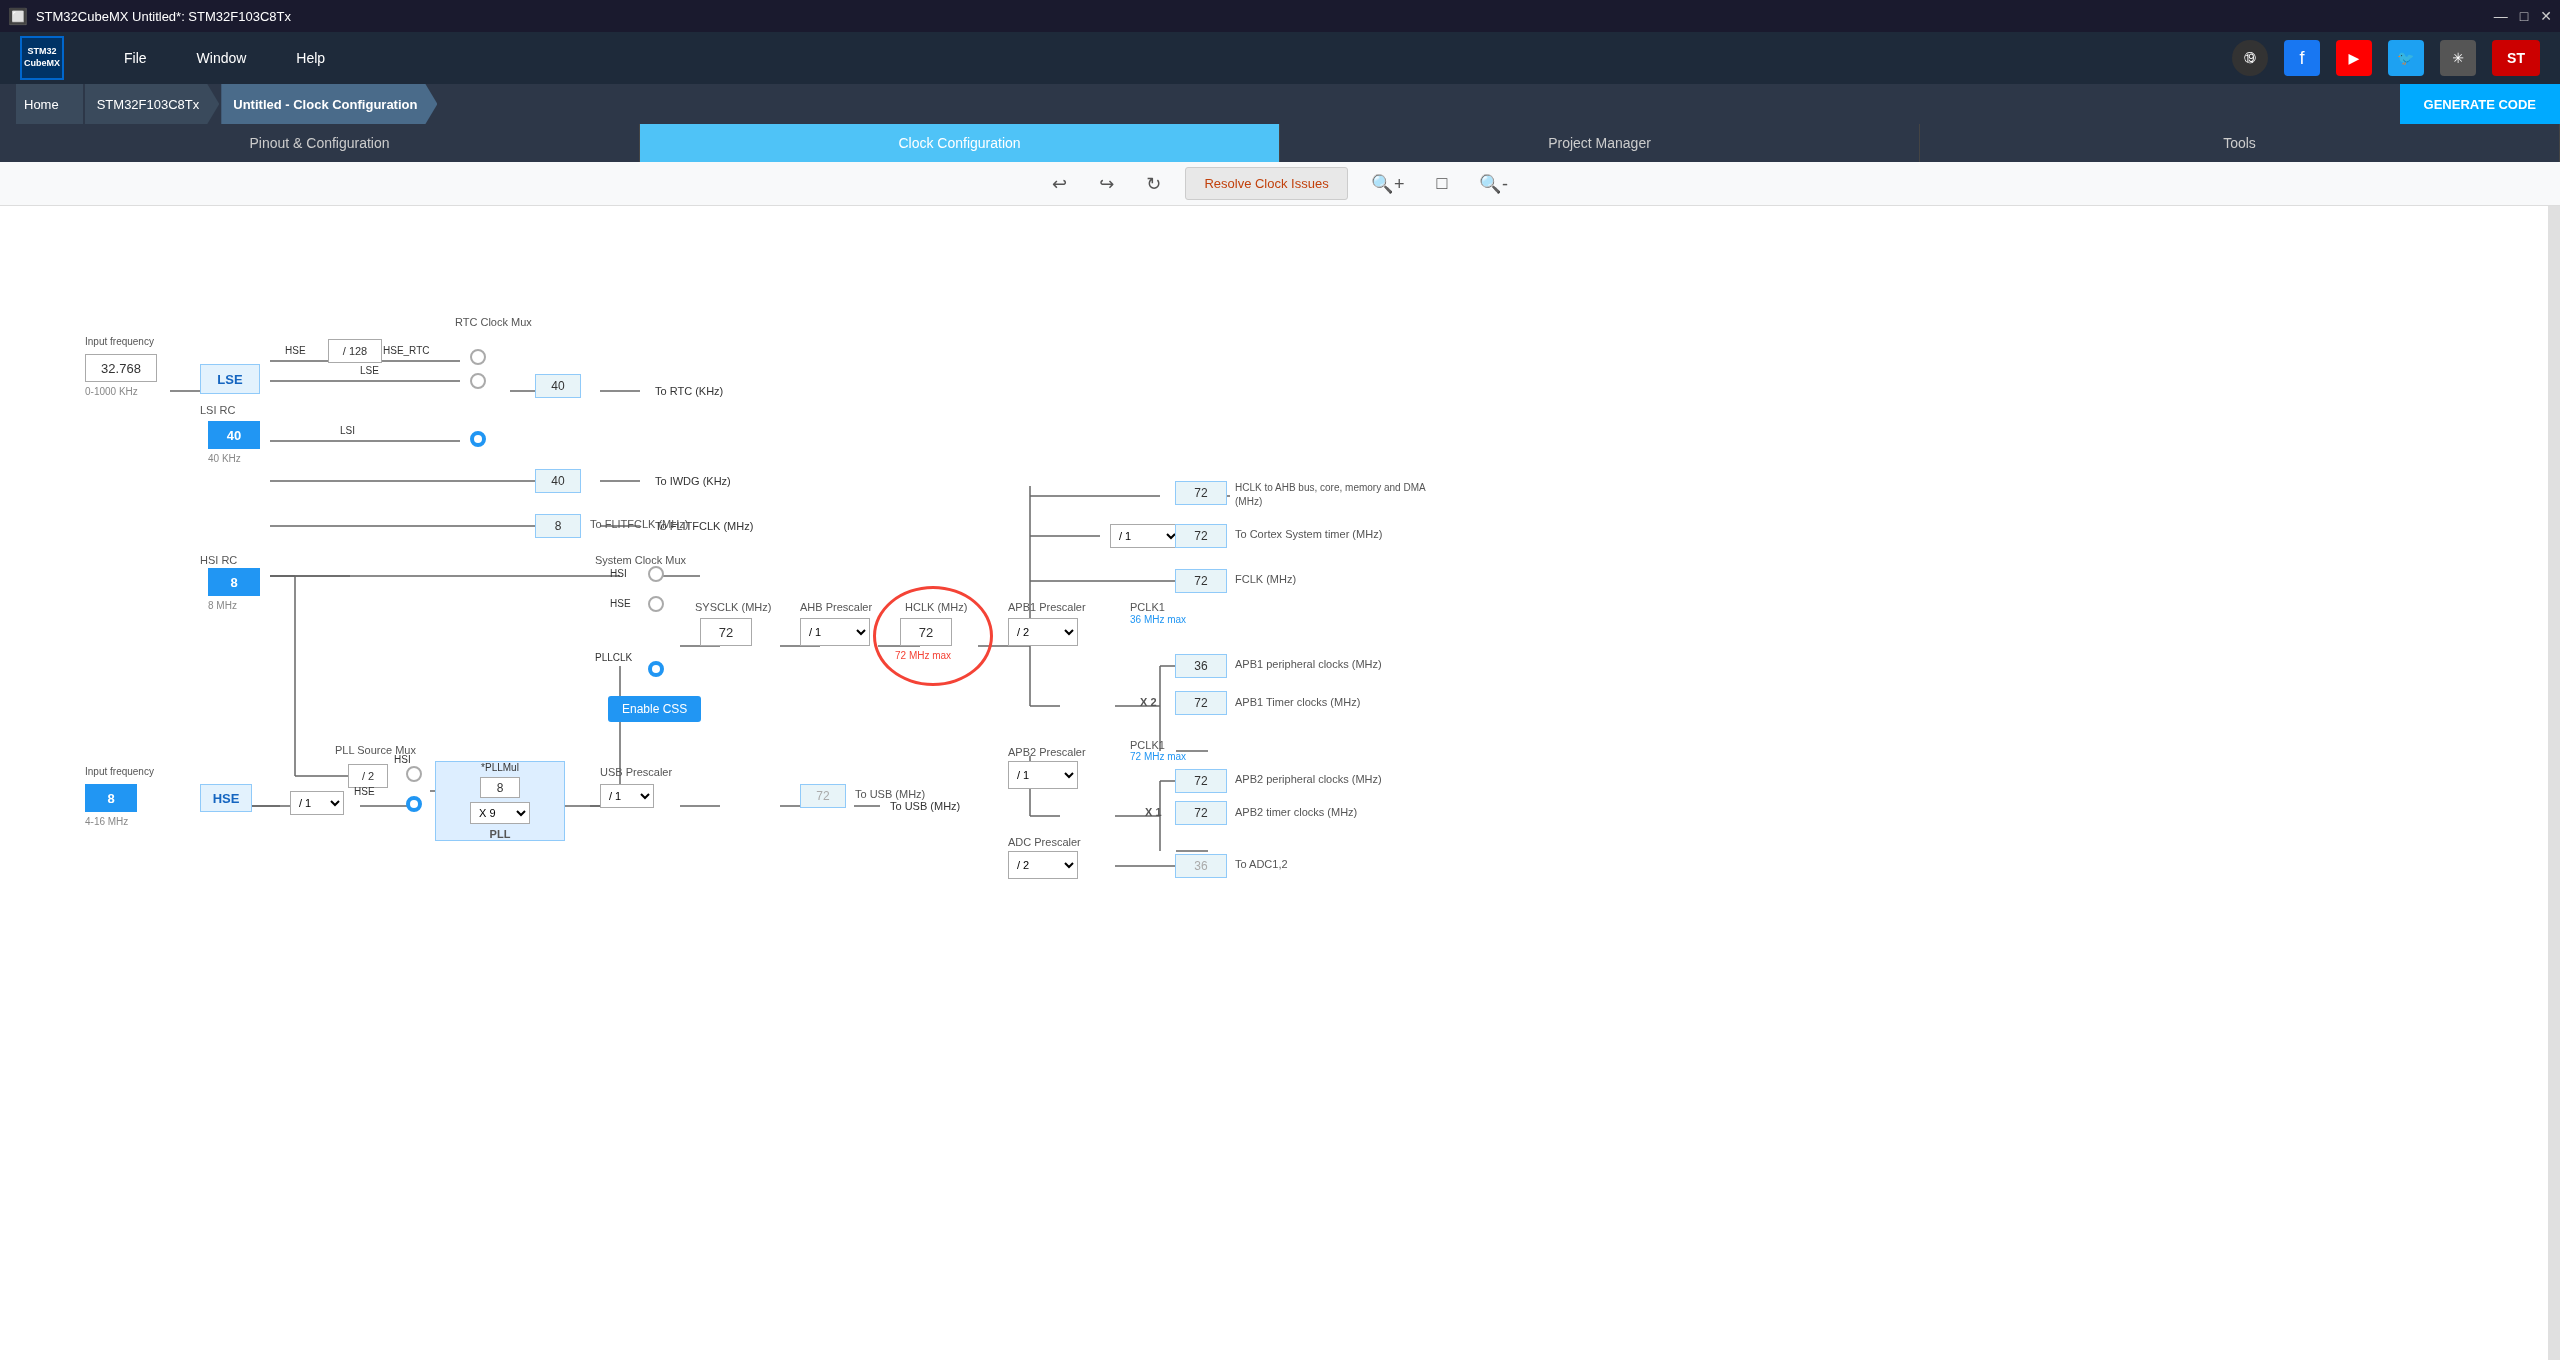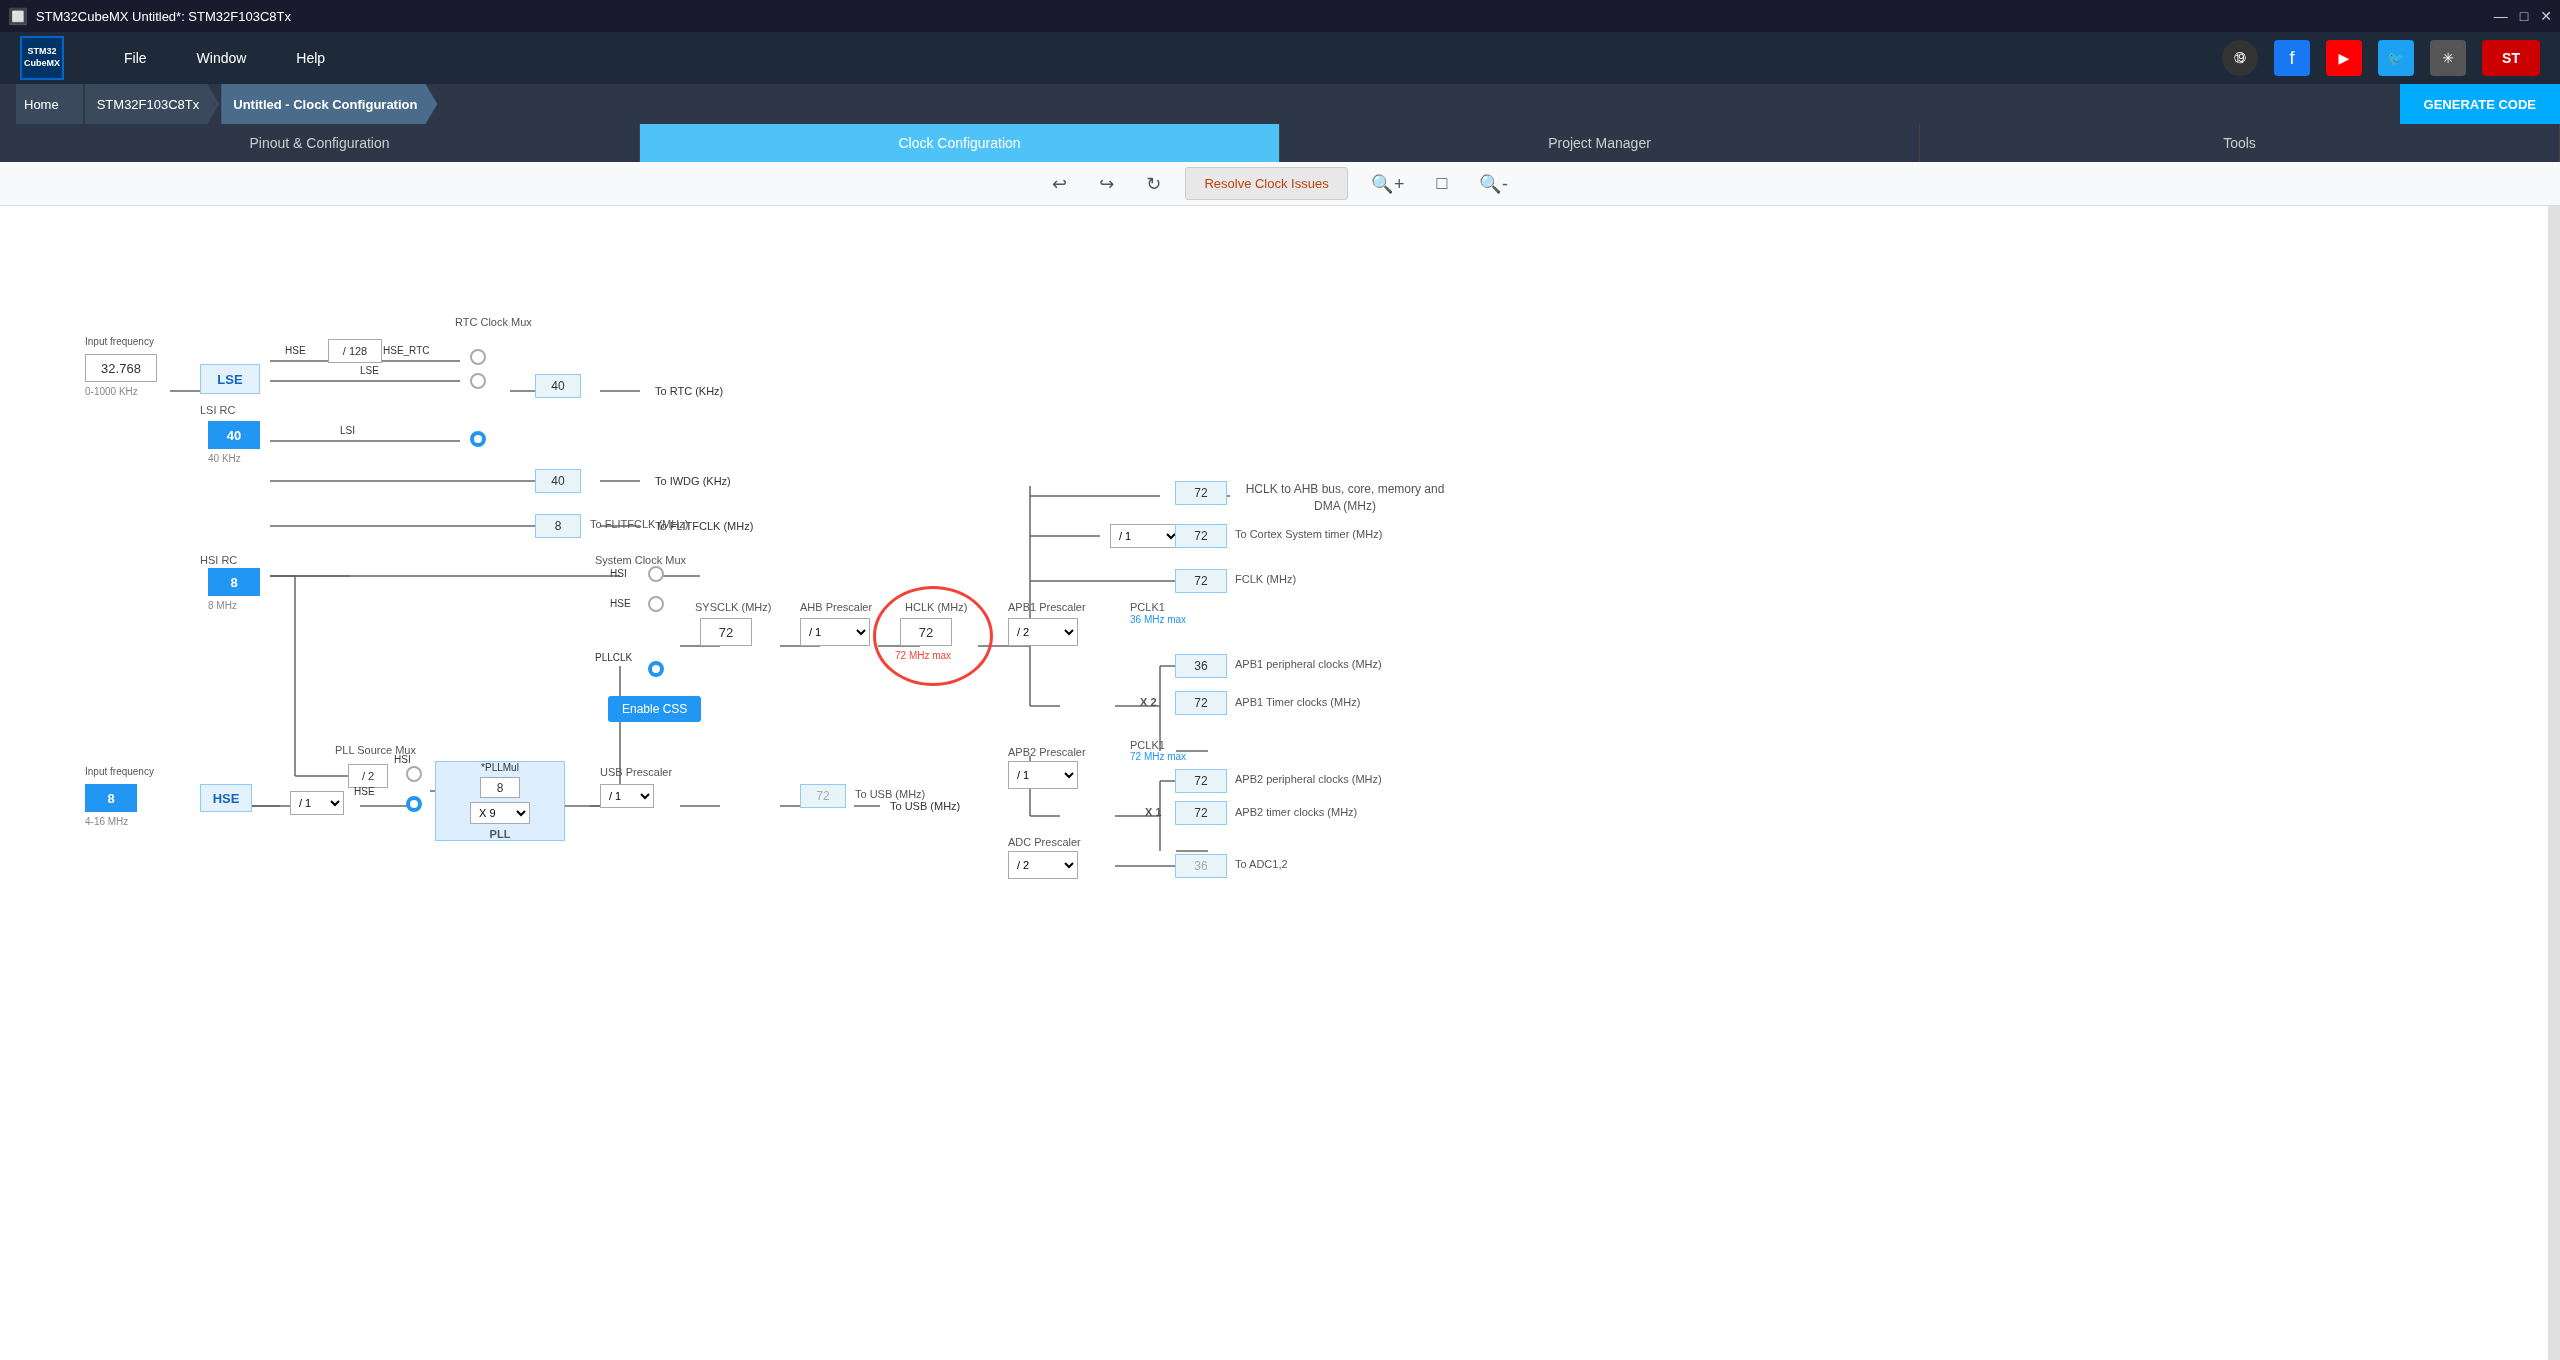--- a/index.html
+++ b/index.html
@@ -282,21 +282,21 @@
       <span class="menu-item">File</span>
       <span class="menu-item">Window</span>
       <span class="menu-item">Help</span>
     </div>
     <div class="menu-right">
       <div class="social-icon" style="background:#333; color:white; font-size:12px; width:36px; height:36px; border-radius:50%;">⑲</div>
       <div class="social-icon" style="background:#1877f2; color:white; font-size:18px; width:36px; height:36px;">f</div>
       <div class="social-icon" style="background:#ff0000; color:white; font-size:14px; width:36px; height:36px;">▶</div>
       <div class="social-icon" style="background:#1da1f2; color:white; font-size:14px; width:36px; height:36px;">🐦</div>
       <div class="social-icon" style="background:#555; color:white; font-size:14px; width:36px; height:36px;">✳</div>
-      <div class="social-icon" style="background:#cc0000; color:white; font-size:14px; width:58px; height:36px; font-weight:bold;">ST</div>
+      <div class="social-icon" style="background:#cc0000; color:white; font-size:14px; width:48px; height:36px; font-weight:bold;">ST</div>
     </div>
   </div>
 
   <div class="breadcrumb-bar">
     <div class="breadcrumb-item breadcrumb-home" style="font-size:13px; padding:0 24px 0 8px;">Home</div>
     <div class="breadcrumb-item" style="font-size:13px;">STM32F103C8Tx</div>
     <div class="breadcrumb-item active" style="font-size:13px;">Untitled - Clock Configuration</div>
     <button class="generate-btn">GENERATE CODE</button>
   </div>
 
@@ -485,21 +485,21 @@
       <div class="clk-label blue" style="top:408px; left:1130px;">36 MHz max</div>
 
       <div class="clk-box output-box" style="top:448px; left:1175px; width:52px; height:24px; font-size:12px;">36</div>
       <div class="clk-label" style="top:452px; left:1235px; font-size:11px;">APB1 peripheral clocks (MHz)</div>
 
       <div class="clk-label" style="top:490px; left:1140px; font-size:11px; font-weight:bold;">X 2</div>
       <div class="clk-box output-box" style="top:485px; left:1175px; width:52px; height:24px; font-size:12px;">72</div>
       <div class="clk-label" style="top:490px; left:1235px; font-size:11px;">APB1 Timer clocks (MHz)</div>
 
       <div class="clk-box output-box" style="top:275px; left:1175px; width:52px; height:24px; font-size:12px;">72</div>
-      <div class="clk-label" style="top:275px; left:1235px; font-size:12px; width:220px; line-height:1.4;text-align:center;">HCLK to AHB bus, core, memory and DMA (MHz)</div>
+      <div class="clk-label" style="top:275px; left:1235px; font-size:10px; width:220px; line-height:1.4;">HCLK to AHB bus, core, memory and DMA (MHz)</div>
 
       <select class="clk-select" style="top:318px; left:1110px; width:70px; height:24px;">
         <option>/ 1</option>
       </select>
 
       <div class="clk-box output-box" style="top:318px; left:1175px; width:52px; height:24px; font-size:12px;">72</div>
       <div class="clk-label" style="top:322px; left:1235px; font-size:11px;">To Cortex System timer (MHz)</div>
 
       <div class="clk-box output-box" style="top:363px; left:1175px; width:52px; height:24px; font-size:12px;">72</div>
       <div class="clk-label" style="top:367px; left:1235px; font-size:11px;">FCLK (MHz)</div>

